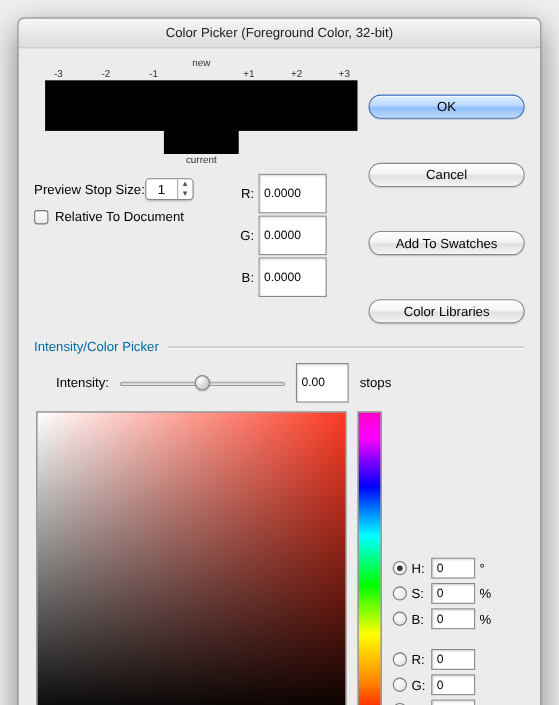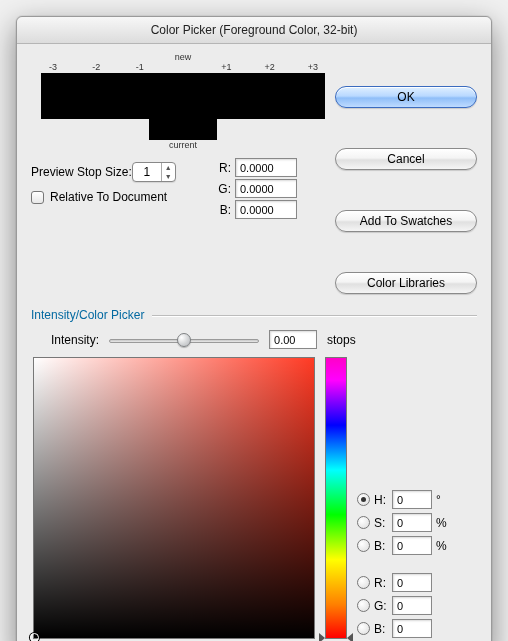--- a/index.html
+++ b/index.html
@@ -70,21 +70,21 @@
 
   .mid-row { display:flex; align-items:flex-start; margin-top:6px; gap:14px; }
   .mid-left { flex:1; }
   .mid-right { width: 120px; }
 
   .bitlabel { font-size: 12px; margin-bottom:2px; }
 
   .rgb-row { display:flex; align-items:center; gap:4px; margin: 2px 0; font-size:12px; }
   .rgb-row .lbl { width: 16px; text-align:right; }
   .num-input {
-    width: 62px; height:19px;
+    width: 62px; height:36px;
     border:1px solid #888; background:#fff;
     font-size:11px; padding:1px 4px;
     box-shadow: inset 1px 1px 2px rgba(0,0,0,0.15);
   }
 
   .pss-row { display:flex; align-items:center; gap:0; font-size:12px; margin-top: 6px; }
   .stepper {
     display:flex; align-items:center;
     border:1px solid #888; border-radius:4px; background:#fff; height:20px;
     box-shadow: inset 0 1px 0 #fff, 0 1px 1px rgba(0,0,0,0.1);

